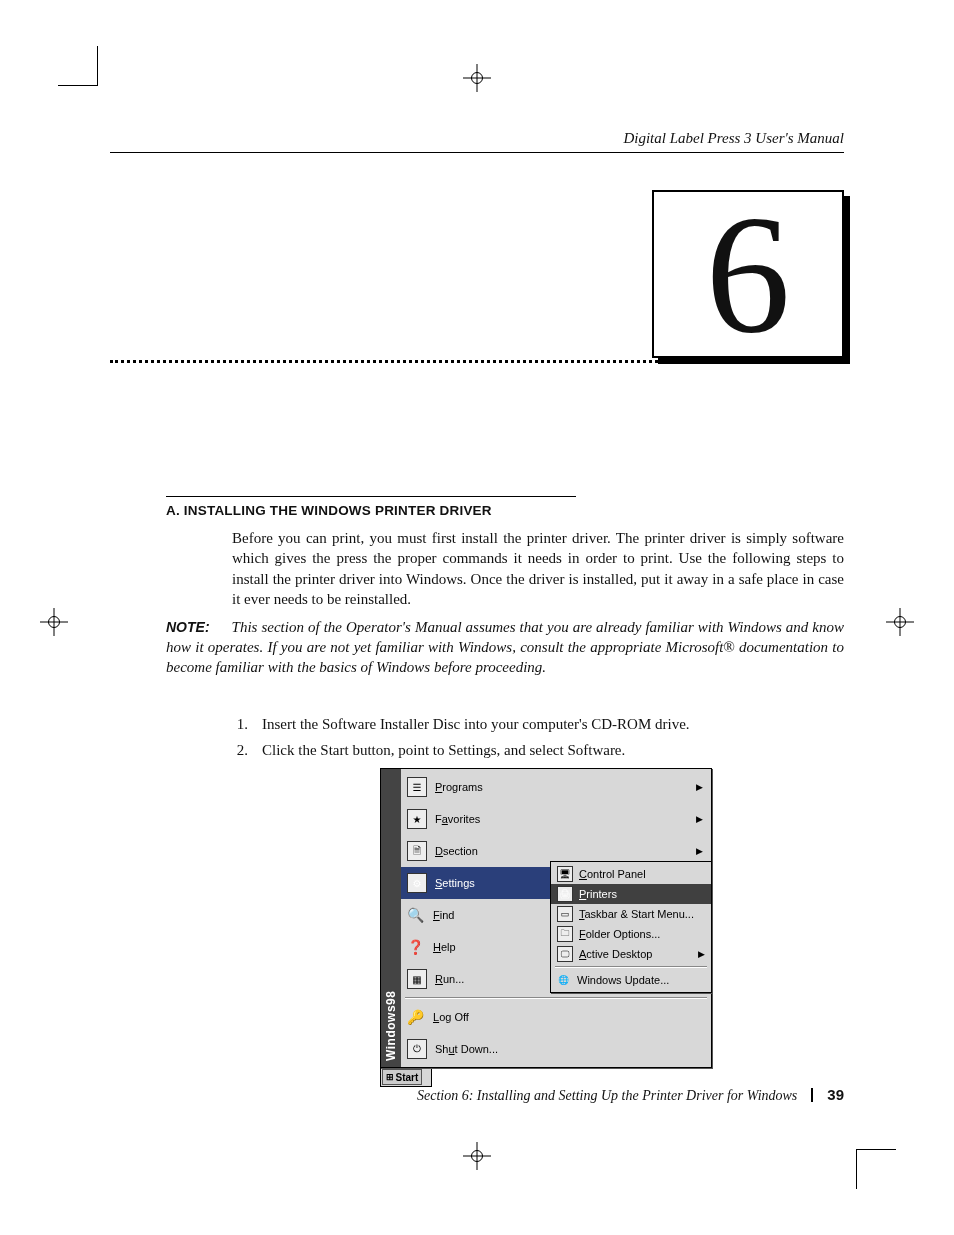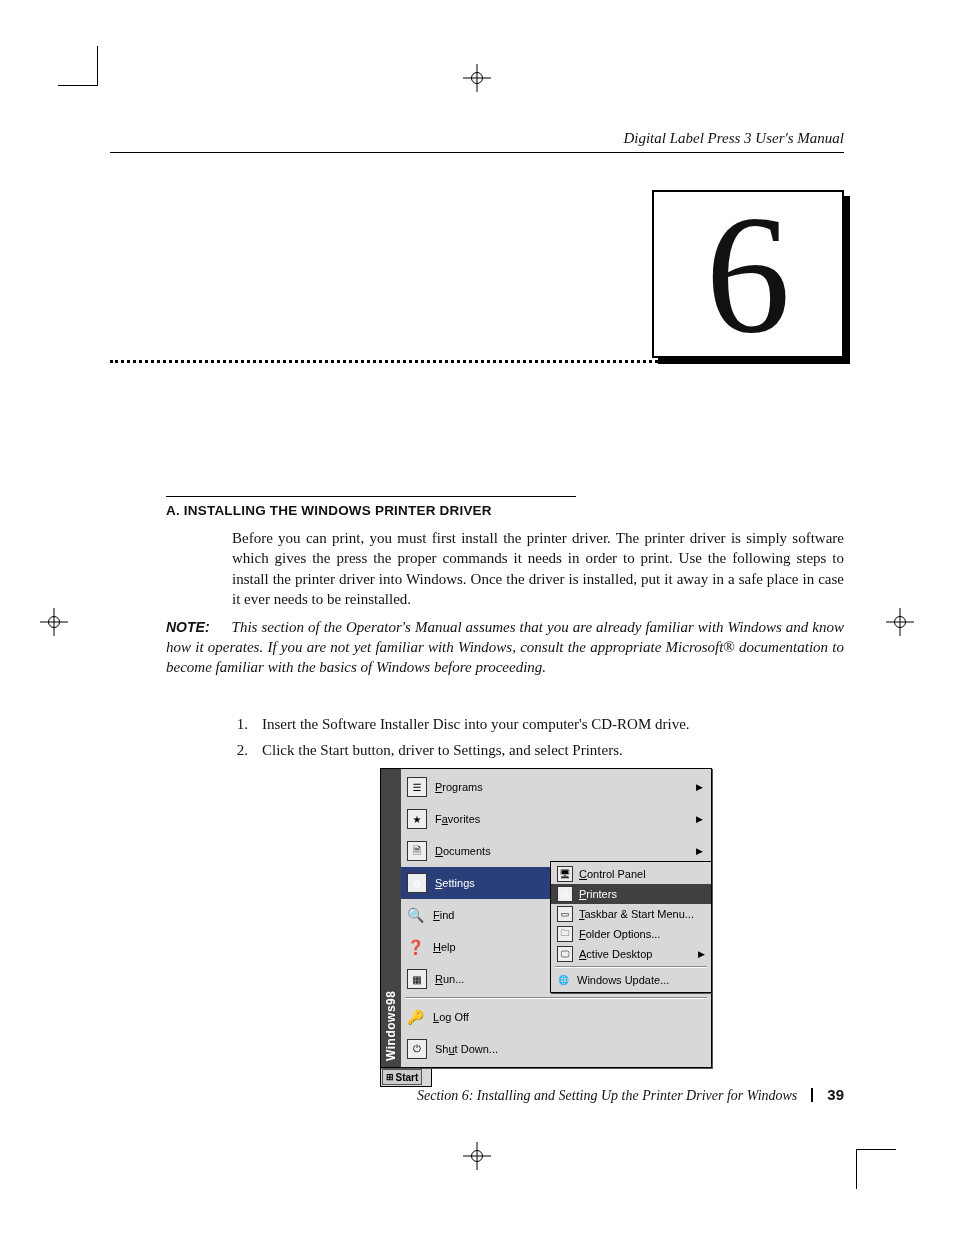--- a/index.html
+++ b/index.html
@@ -353,42 +353,42 @@
     <span class="note-text">This section of the Operator's Manual assumes that you are already familiar with Windows and know how it operates. If you are not yet familiar with Windows, consult the appropriate Microsoft® documentation to become familiar with the basics of Windows before proceeding.</span>
   </div>
 
   <div class="ol">
     <div class="li">
       <span class="num">1.</span>
       <span>Insert the Software Installer Disc into your computer's CD-ROM drive.</span>
     </div>
     <div class="li">
       <span class="num">2.</span>
-      <span>Click the Start button, driver to Settings, and select Printers.</span>
+      <span>Click the Start button, point to Settings, and select Software.</span>
     </div>
   </div>
 
   <div class="startshot">
     <div class="panel">
       <div class="winbar">Windows98</div>
       <div class="menucol">
 
         <div class="mi tall">
           <span class="ico">☰</span>
           <span class="lbl"><span class="u">P</span><span>rograms</span></span>
           <span class="arrow">▶</span>
         </div>
         <div class="mi tall">
           <span class="ico">★</span>
           <span class="lbl">F<span class="u">a</span><span>vorites</span></span>
           <span class="arrow">▶</span>
         </div>
         <div class="mi tall">
           <span class="ico">🗎</span>
-          <span class="lbl"><span class="u">D</span><span>ocuments</span></span>
+          <span class="lbl"><span class="u">D</span><span>section</span></span>
           <span class="arrow">▶</span>
         </div>
         <div class="mi tall hl">
           <span class="ico">⚙</span>
           <span class="lbl"><span class="u">S</span><span>ettings</span></span>
           <span class="arrow">▶</span>
         </div>
         <div class="mi tall">
           <span class="ico noframe">🔍</span>
           <span class="lbl"><span class="u">F</span><span>ind</span></span>

